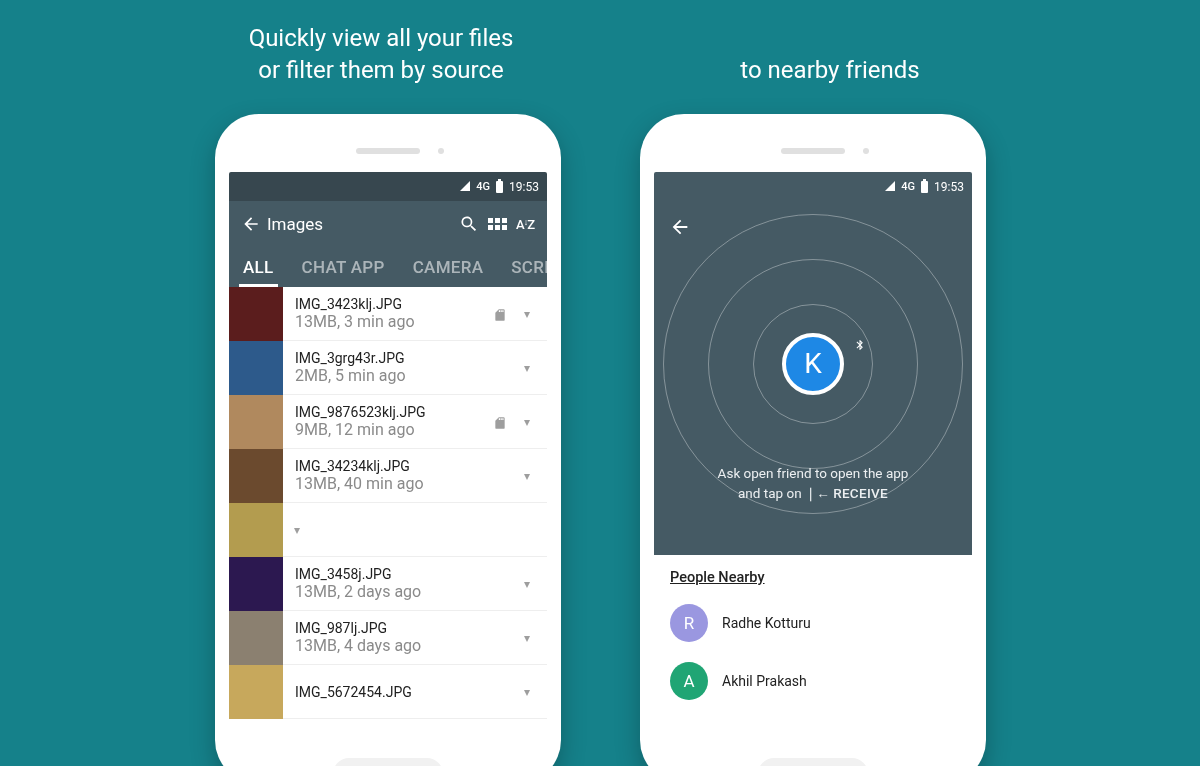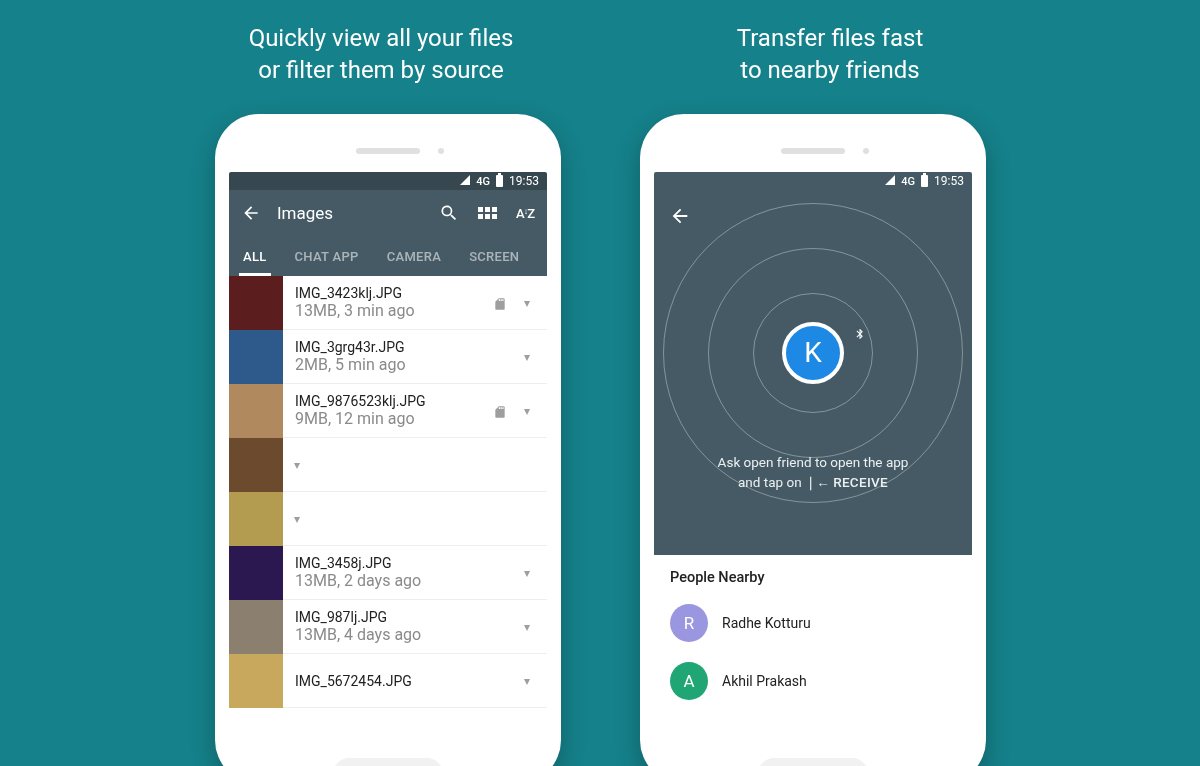--- a/index.html
+++ b/index.html
@@ -58,21 +58,21 @@
     top: 58px; left: 14px; right: 14px; bottom: 34px;
     border-radius: 2px;
     overflow: hidden;
     background: #fff;
     display: flex;
     flex-direction: column;
   }
 
   
   .statusbar {
-    height: 18px;
+    height: 29px;
     background: #37474f;
     color: #fff;
     display: flex;
     align-items: center;
     justify-content: flex-end;
     gap: 6px;
     padding: 0 8px;
     font-size: 12px;
   }
   .statusbar-light { background: #455a64; }
@@ -91,37 +91,37 @@
 
   
   .appbar {
     background: #455a64;
     color: #fff;
   }
   .appbar-row {
     height: 46px;
     display:flex; align-items:center;
     padding: 0 10px;
-    gap: 14px;
+    gap: 4px;
   }
   .appbar-title { font-size: 17px; font-weight: 400; flex: 1; }
   .icon-btn { width: 24px; height:24px; display:flex; align-items:center; justify-content:center; cursor:pointer; }
   .grid-ico { display:grid; grid-template-columns:repeat(3,5px); grid-template-rows:repeat(2,5px); gap:2px; }
   .grid-ico span{ background:#fff; }
   .az { font-size: 13px; font-weight:500; letter-spacing:-1px; position:relative; }
 
   .tabs {
     display:flex; height: 40px;
     background:#455a64;
     border-top: 0;
   }
   .tab {
     flex: 0 0 auto;
     padding: 0 14px;
-    font-size: 13px; font-weight:500;
+    font-size: 17px; font-weight:500;
     color: rgba(255,255,255,.55);
     display:flex; align-items:center;
     letter-spacing:.3px;
     position:relative;
     cursor:pointer;
   }
   .tab.active{ color:#fff; }
   .tab.active::after{
     content:""; position:absolute; bottom:0; left:10px; right:10px; height:3px; background:#fff;
   }
@@ -183,41 +183,41 @@
   }
   .hint {
     text-align:center; font-size:13.5px; line-height:1.45; color:#eceff1;
     margin-top: -2px;
   }
   .recv-pill { font-weight:500; letter-spacing:.3px; }
 
   .people {
     background:#fff; padding: 14px 16px 40px;
   }
-  .people h4 { font-size:14.5px; font-weight:500; color:#212121; margin-bottom:8px; }
+  .people h4 { font-size:14.5px; font-weight:500; color:#212121; margin-bottom:8px;text-decoration:underline; }
   .person { display:flex; align-items:center; gap:14px; padding:10px 0; cursor:pointer; }
   .pavatar {
     width:38px; height:38px; border-radius:50%; display:flex; align-items:center; justify-content:center;
     color:#fff; font-size:17px;
   }
   .p1{ background:#9a97e0; }
   .p2{ background:#20a574; }
   .pname{ font-size:14px; color:#212121; }
 
   .tabs-scroll { overflow:hidden; white-space:nowrap; }
 </style>
 </head>
 <body>
 
 <div class="caption caption-left">
   <span>Quickly view all your files</span><br>
   <span>or filter them by source</span>
 </div>
 <div class="caption caption-right">
-  <span>Transfer files fast</span><br>
+  <br>
   <span>to nearby friends</span>
 </div>
 
 <div class="phone phone-left">
   <div class="speaker"></div>
   <div class="sensor"></div>
   <div class="screen">
 
     <div class="statusbar">
       <span class="sig"><span class="tri" style="display:inline-block"></span></span>
@@ -291,20 +291,24 @@
           </div>
           <span class="sd">
             <svg width="14" height="16" viewBox="0 0 24 24" fill="#9e9e9e">
               <path d="M18 2h-8L4 8v12a2 2 0 002 2h12a2 2 0 002-2V4a2 2 0 00-2-2zm-6 5h-2V4h2zm3 0h-2V4h2zm3 0h-2V4h2z"></path>
             </svg>
           </span>
           <div class="chev">▾</div>
         </div>
         <div class="row">
           <div class="thumb" style="background: rgb(107, 74, 46);"></div>
+          <div class="meta">
+            <div class="fname">IMG_34234klj.JPG</div>
+            <div class="sub">13MB, 40 min ago</div>
+          </div>
           <div class="chev">▾</div>
         </div>
         <div class="row">
           <div class="thumb" style="background: rgb(179, 156, 79);"></div>
           <div class="chev">▾</div>
         </div>
         <div class="row">
           <div class="thumb" style="background: rgb(44, 24, 80);"></div>
           <div class="meta">
             <div class="fname">IMG_3458j.JPG</div>

